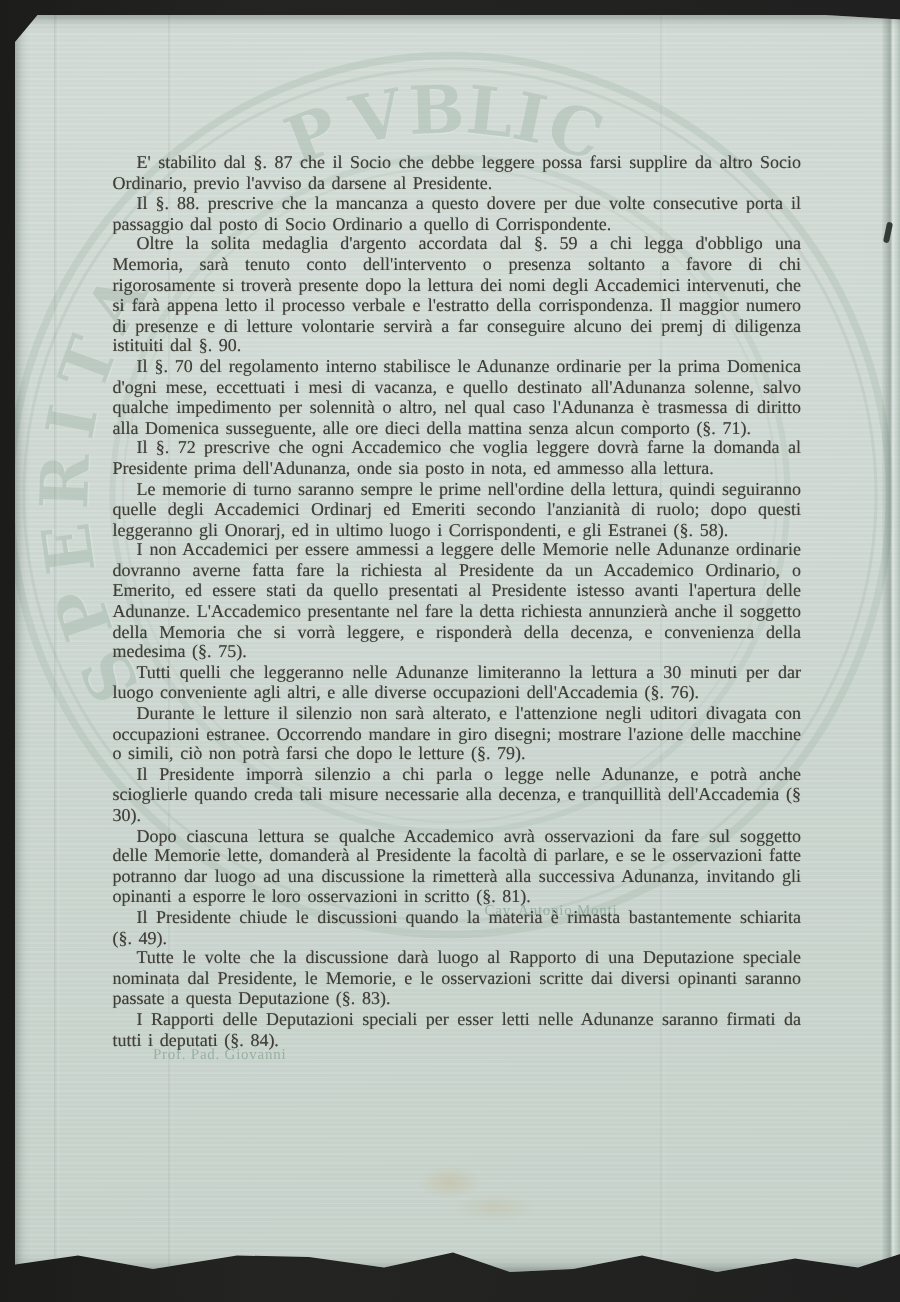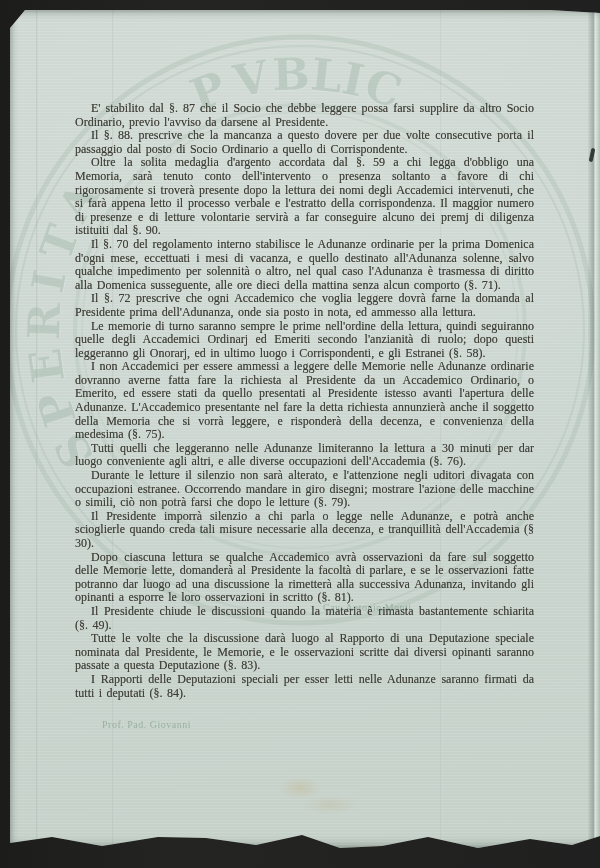--- a/index.html
+++ b/index.html
@@ -44,21 +44,21 @@
     font-size:12px;line-height:13.6px;color:#3f3f37;
     text-align:justify;word-spacing:1.4px;
     text-shadow:0 0 .5px rgba(64,64,52,.55);
   }
   .text-block p{margin:0;text-indent:16px;}
   .ghost{
     position:absolute;font-size:10px;white-space:nowrap;
     color:#6f947f;opacity:.55;filter:blur(.4px);letter-spacing:.5px;
   }
   .ghost.g1{left:313px;top:592px;}
-  .ghost.g2{left:92px;top:709px;}
+  .ghost.g2{left:92px;top:688px;}
 </style>
 </head>
 <body>
 
 <div class="scan-bg"></div>
 
 <div class="paper">
 
   <div class="stamp">
     <svg width="590" height="838" viewBox="0 0 590 838">

